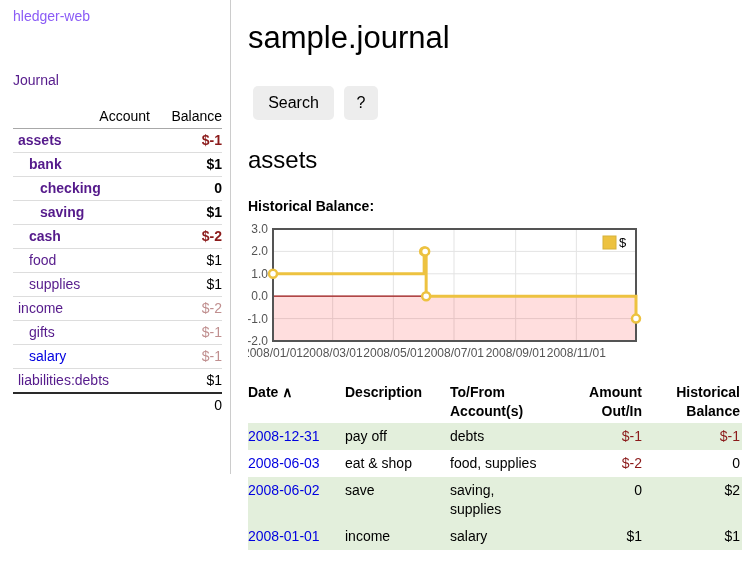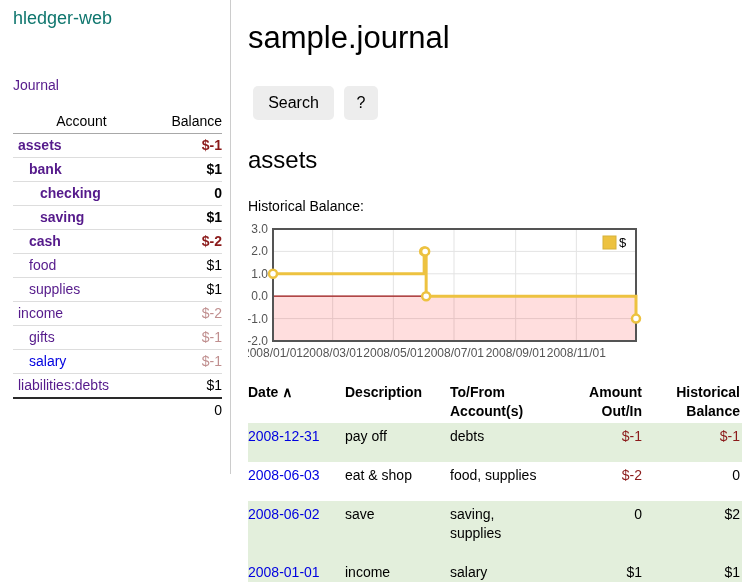--- a/index.html
+++ b/index.html
@@ -9,27 +9,27 @@
     font-family:"Liberation Sans", sans-serif; font-size:14px;
   }
   a { text-decoration:none; cursor:pointer; }
 
   
   .sidebar {
     position:absolute; left:0; top:0; width:231px; height:474px;
     box-sizing:border-box; padding:8px 8px 0 13px;
     border-right:1px solid #ccc;
   }
-  .brand a { color:#0f766e; font-size:18px; }
+  .brand a { color:#8b5cf6; font-size:14px; }
   .nav { margin-top:48px; }
   .nav a { color:#551a8b; font-size:14px; }
   table.acct { border-collapse:collapse; width:100%; margin-top:17px; font-size:14px; }
   table.acct th {
     font-weight:normal; padding:3px 0; border-bottom:1px solid #a8a8a8;
-    text-align:center; line-height:17px;
+    text-align:right; line-height:17px;
   }
   table.acct th.r { text-align:right; }
   table.acct td { padding:3px 0; border-bottom:1px solid #ddd; line-height:17px; }
   table.acct td.bal { text-align:right; }
   tr.sel td, tr.sel a { font-weight:bold; }
   .lvl1 { padding-left:5px !important; }
   .lvl2 { padding-left:16px !important; }
   .lvl3 { padding-left:27px !important; }
   .acct a { color:#551a8b; }
   .acct a.blue { color:#0000e0; }
@@ -52,28 +52,28 @@
     position:absolute; right:9px; top:7px; font-size:17px; font-weight:bold;
     color:#cfc5da; cursor:pointer; line-height:20px;
   }
   .btn {
     font-family:Liberation Sans, sans-serif; font-size:16px; color:#000;
     background:#ededed; border:none; border-radius:5px; cursor:pointer;
   }
   .search-btn { margin-left:5px; width:81px; }
   .help-btn { margin-left:10px; width:34px; }
   h2.acct-heading { font-size:24px; font-weight:normal; margin:26px 0 0; line-height:28px; }
-  .chart-label { font-weight:normal; font-size:14px; margin-top:24px; line-height:17px; }
+  .chart-label { font-weight:bold; font-size:14px; margin-top:24px; line-height:17px; }
   svg.chart { display:block; margin-top:9px; }
 
   
   table.register { border-collapse:collapse; width:494px; margin-top:17px; font-size:14px; table-layout:fixed; }
   table.register th { text-align:left; vertical-align:top; padding:2px 8px 2px 0; font-weight:bold; line-height:19px; }
   table.register th.r, table.register td.r { text-align:right; padding-right:2px; }
-  table.register td { padding:4px 8px 16px 0; vertical-align:top; line-height:19px; }
+  table.register td { padding:4px 8px 4px 0; vertical-align:top; line-height:19px; }
   table.register tr.green { background:#e3efdc; }
   table.register a { color:#0000e0; }
   td.pre { white-space:pre-line; }
   .sort-ind { font-weight:bold; }
 </style>
 </head>
 <body>
 
 <div class="sidebar">
   <div class="brand">

